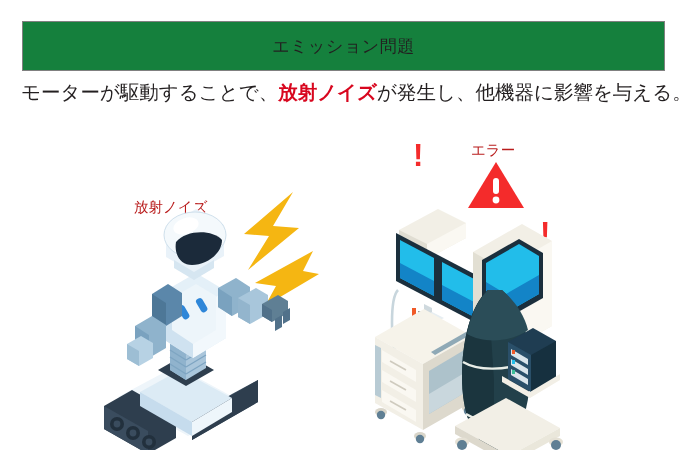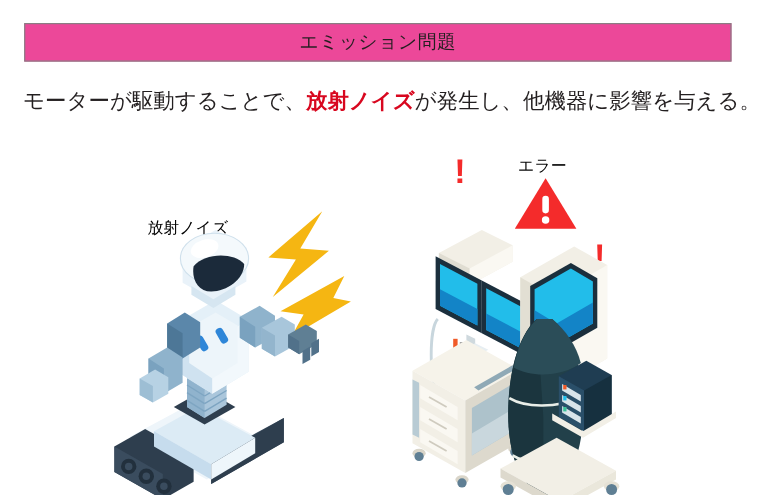--- a/index.html
+++ b/index.html
@@ -15,24 +15,24 @@
     font-family: "Liberation Sans", "DejaVu Sans", sans-serif;
     color: #231f20;
   }
 
   
   #title-box {
     position: absolute;
     left: 22px;
     top: 21px;
     width: 643px;
-    height: 35px;
+    height: 50px;
     box-sizing: border-box;
     border: 1.5px solid #808080;
-    background: #ec4899;
+    background: #15803d;
     display: flex;
     align-items: center;
     justify-content: center;
   }
   #title-text {
     font-size: 17px;
     letter-spacing: 0.5px;
     color: #231f20;
     font-weight: 400;
   }
@@ -50,21 +50,21 @@
   }
   #description .hl {
     color: #d8071f;
     font-weight: bold;
   }
 
   
   .fig-label {
     position: absolute;
     font-size: 14.5px;
-    color: #000000;
+    color: #b91c1c;
     white-space: nowrap;
   }
   #robot-label { left: 134px; top: 198px; }
   #error-label { left: 471px; top: 141px; }
 
   
   .excl {
     position: absolute;
     color: #f42b2b;
     font-weight: bold;

